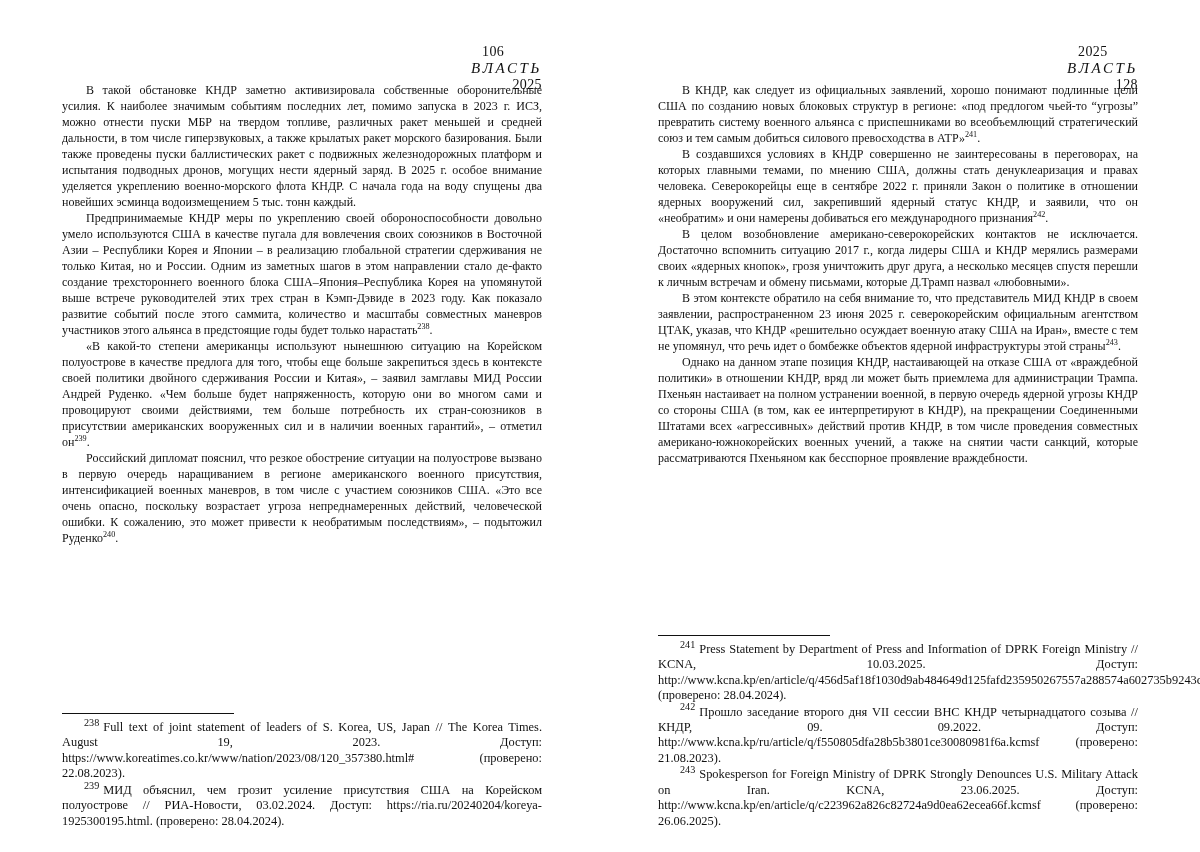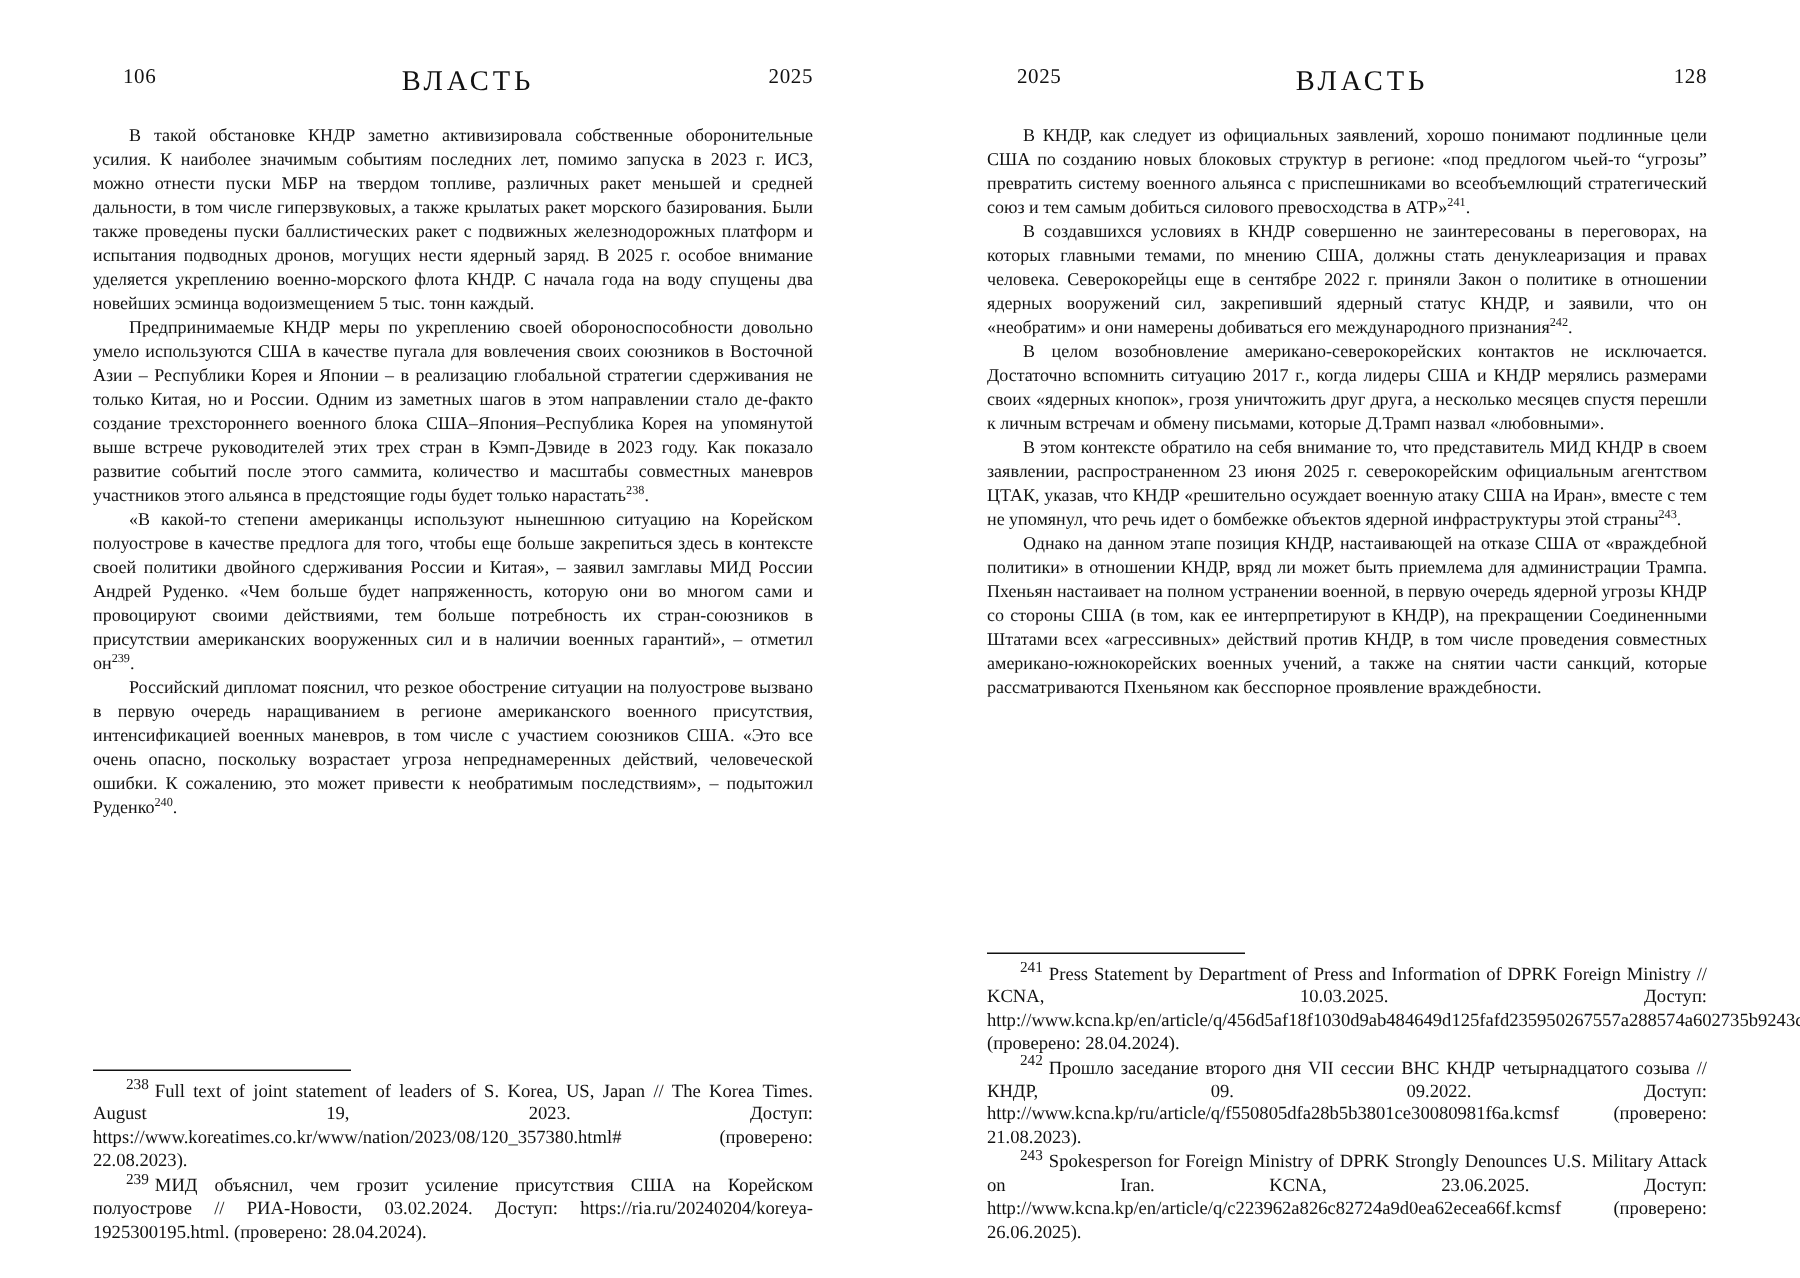--- a/index.html
+++ b/index.html
@@ -28,38 +28,38 @@
     height: 852px;
     padding: 44px 60px 22px 60px;
     display: flex;
     flex-direction: column;
   }
   .col-left { padding-left: 62px; padding-right: 58px; }
   .col-right { padding-left: 58px; padding-right: 62px; }
 
   .running-head {
     display: flex;
-    flex-direction: row;
-    align-items: flex-start;
+    flex-direction: column;
+    align-items: flex-end;
     font-size: 13.5px;
     letter-spacing: 0.7px;
     margin-bottom: 20px;
     height: 18px;
-    margin-left: 20px;
   }
   .rh-num {
     width: 60px;
     font-size: 14px;
     letter-spacing: 0.4px;
   }
   .rh-center {
     flex: 1;
     text-align: center;
     letter-spacing: 2.6px;
-    font-size: 19px;
+    font-size: 15px;
+    font-style: italic;
   }
   .rh-right {
     width: 60px;
     text-align: right;
     font-size: 14px;
     letter-spacing: 0.4px;
   }
   .rh-left-year { text-align: left; }
 
   .body-text {

